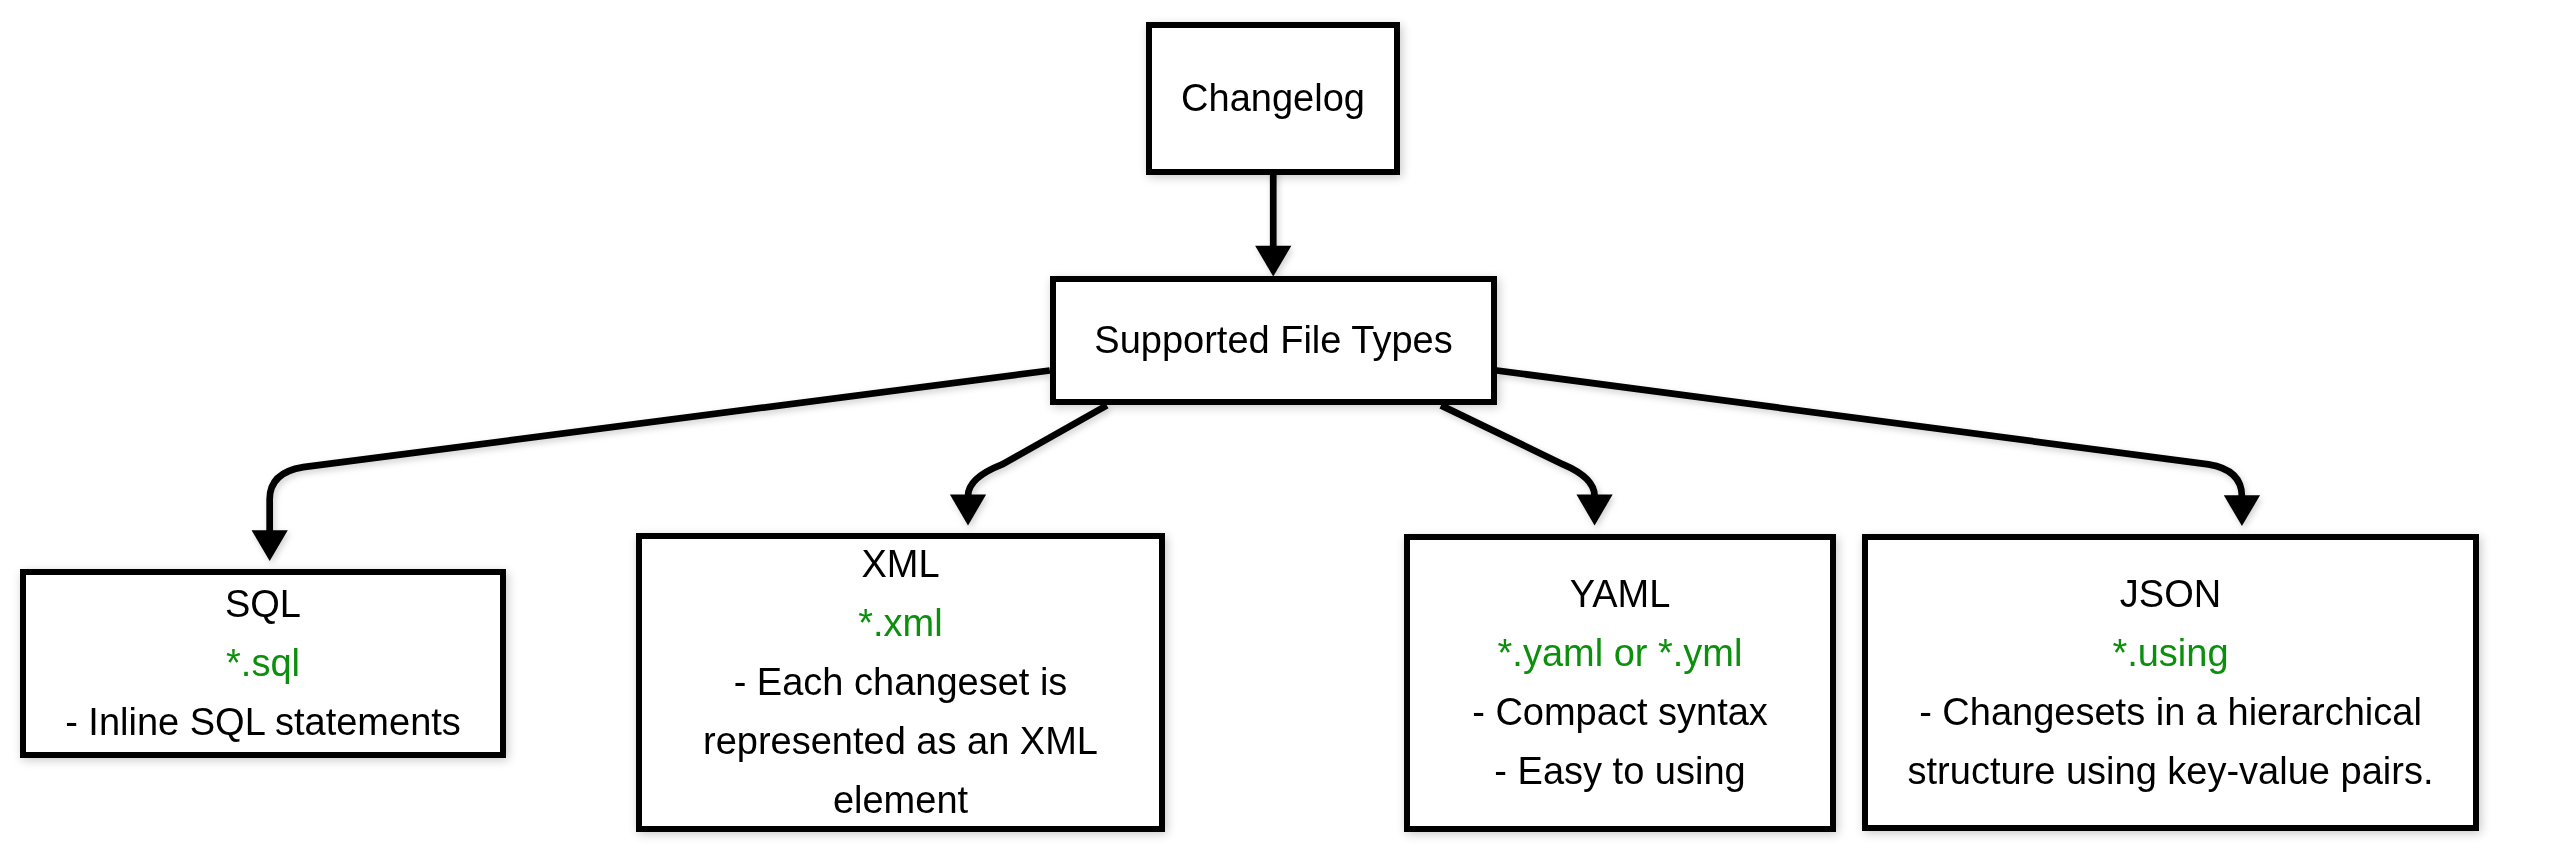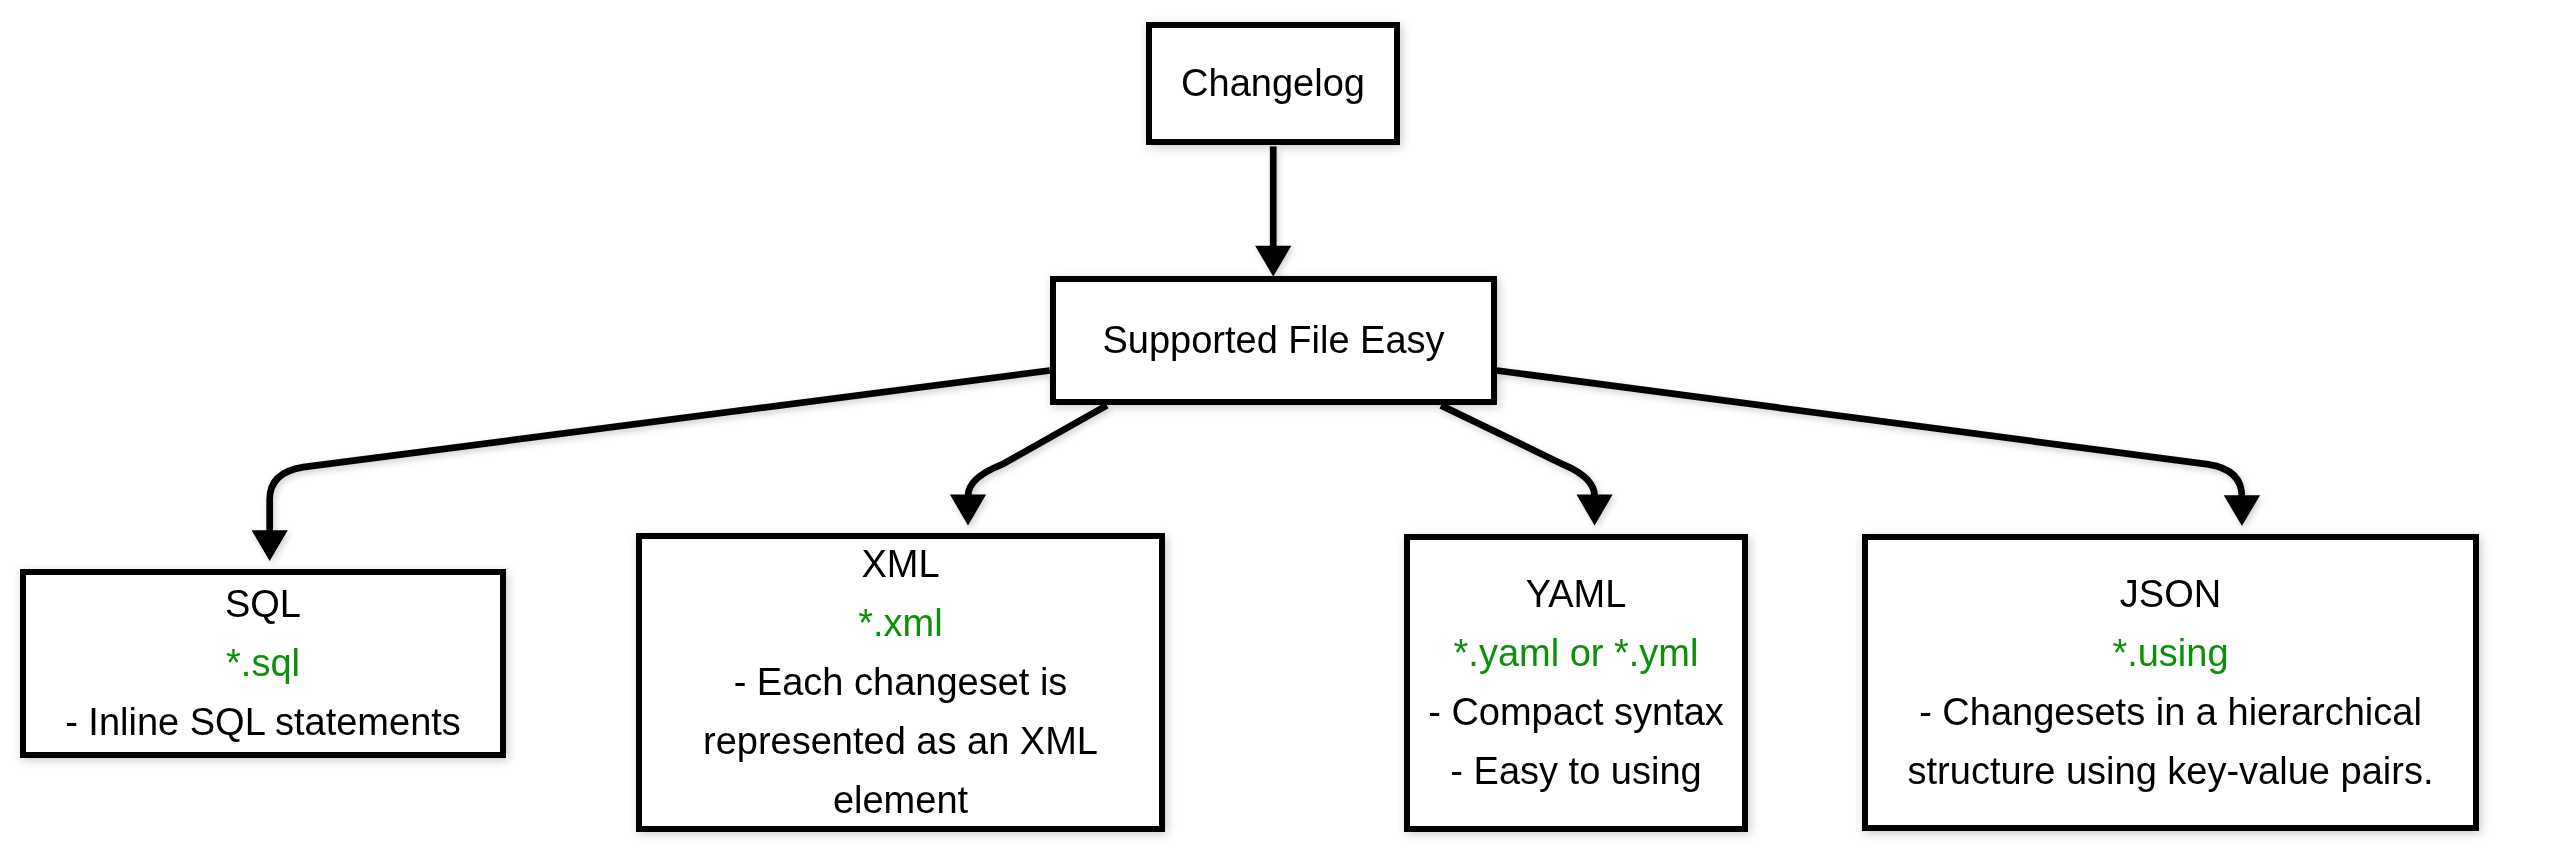--- a/index.html
+++ b/index.html
@@ -52,25 +52,25 @@
     align-items: center;
     justify-content: center;
     text-align: center;
     color: var(--text);
     font-size: 38px;
     line-height: 59px;
     box-shadow: 2px 3.4px 9.4px rgba(0,0,0,0.22);
   }
   .node .ext { color: var(--extension-text); }
   
-  .node-changelog { left: 1146px; top: 21.5px;  width: 254px; height: 123px; }
+  .node-changelog { left: 1146px; top: 21.5px;  width: 254px; height: 153px; }
   .node-sft       { left: 1050px; top: 276px; width: 447px; height: 129px; }
   .node-sql       { left: 20px;   top: 569px; width: 486px; height: 189px; }
   .node-xml       { left: 636px;  top: 533px; width: 529px; height: 299px; }
-  .node-yaml      { left: 1404px; top: 534px; width: 344px; height: 298px; }
+  .node-yaml      { left: 1404px; top: 534px; width: 432px; height: 298px; }
   .node-json      { left: 1862px; top: 534px; width: 617px; height: 297px; }
 </style>
 </head>
 <body>
 
 <div class="canvas">
 
   <svg class="edges" viewBox="0 0 3840 1271" xmlns="http://www.w3.org/2000/svg">
 
     <g>
@@ -97,21 +97,21 @@
       <path d="M 2231 552 L 3292 692 Q 3342 700 3342 740"></path>
       <polygon points="3315,738 3369,738 3342,784"></polygon>
     </g>
   </svg>
 
   <div class="node node-changelog">
     <div>Changelog</div>
   </div>
 
   <div class="node node-sft">
-    <div>Supported File Easy</div>
+    <div>Supported File Types</div>
   </div>
 
   <div class="node node-sql">
     <div>SQL</div>
     <div class="ext">*.sql</div>
     <div>- Inline SQL statements</div>
   </div>
 
   <div class="node node-xml">
     <div>XML</div>

